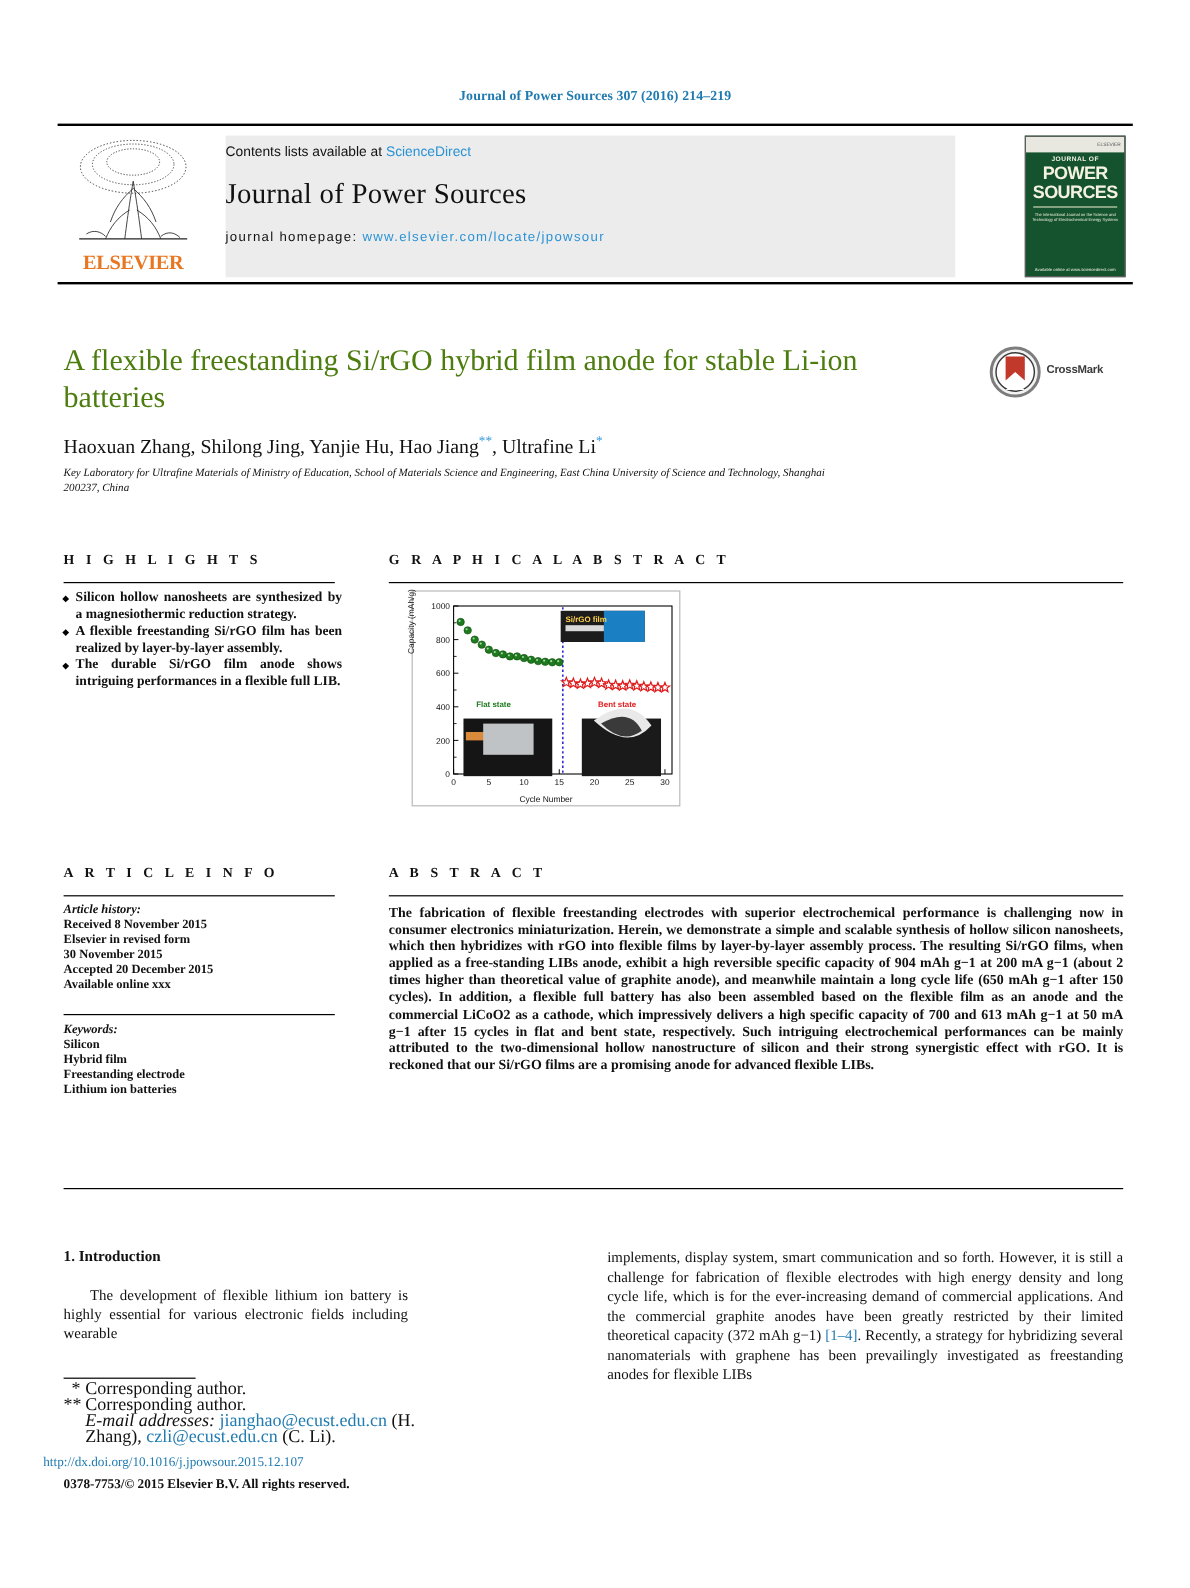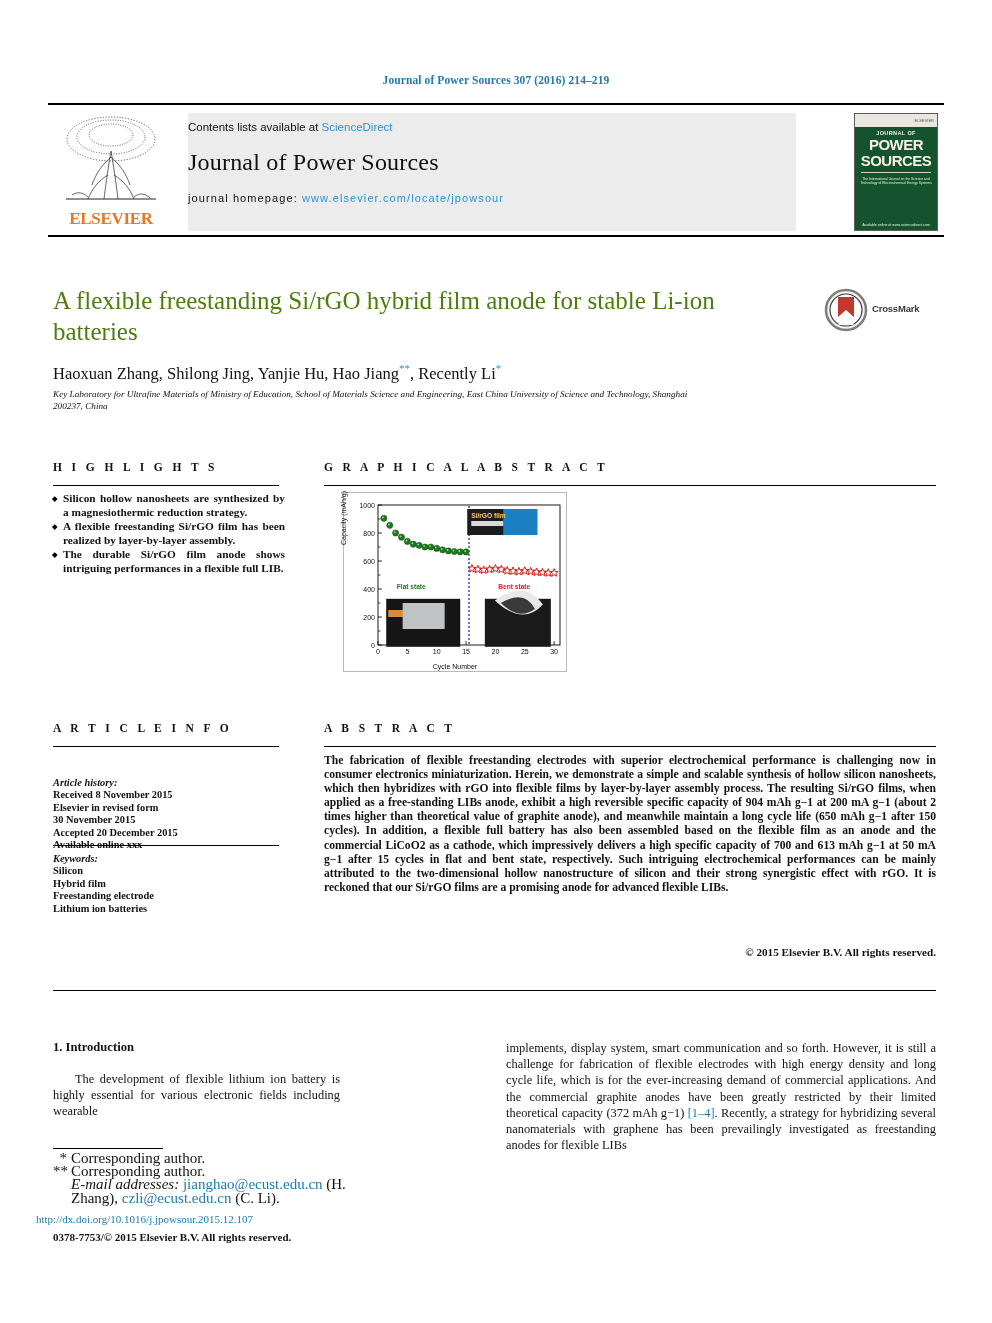--- a/index.html
+++ b/index.html
@@ -284,21 +284,21 @@
   .ai-block {
     position: absolute;
     left: 53px;
     top: 753px;
     width: 232px;
     font-size: 10.4px;
     line-height: 12.4px;
     font-weight: bold;
     color: #111;
   }
-  .ai-block .lbl { font-style: italic; margin-top: 24px; }
+  .ai-block .lbl { font-style: italic; }
   #ai-rule2 { left: 53px; top: 845px; width: 226px; }
   .kw-block {
     position: absolute;
     left: 53px;
     top: 853px;
     width: 232px;
     font-size: 10.4px;
     line-height: 12.4px;
     font-weight: bold;
     color: #111;
@@ -481,21 +481,21 @@
     <svg width="44" height="44" viewBox="0 0 44 44">
       <circle cx="22" cy="22" r="20" fill="#f2f2f2" stroke="#7d7d7d" stroke-width="2.5"></circle>
       <circle cx="22" cy="22" r="16" fill="#ffffff" stroke="#3b3b3b" stroke-width="1.2"></circle>
       <path d="M14 9 h16 v20 l-8 -7 l-8 7 z" fill="#c0392b"></path>
       <path d="M22 30 l8 7 h-16 z" fill="#ffffff"></path>
     </svg>
     <div class="crossmark-label">CrossMark</div>
   </div>
 
   <div class="authors">
-    <span>Haoxuan Zhang, Shilong Jing, Yanjie Hu, Hao Jiang</span><sup>**</sup><span>, Recently Li</span><sup>*</sup>
+    <span>Haoxuan Zhang, Shilong Jing, Yanjie Hu, Hao Jiang</span><sup>**</sup><span>, Ultrafine Li</span><sup>*</sup>
   </div>
 
   <div class="affiliation">Key Laboratory for Ultrafine Materials of Ministry of Education, School of Materials Science and Engineering, East China University of Science and Technology, Shanghai 200237, China</div>
 
   <div class="sect-head" id="highlights-head">H I G H L I G H T S</div>
   <div class="hrule" id="highlights-rule"></div>
   <div class="highlights-list">
     <div class="hl-item">Silicon hollow nanosheets are synthesized by a magnesiothermic reduction strategy.</div>
     <div class="hl-item">A flexible freestanding Si/rGO film has been realized by layer-by-layer assembly.</div>
     <div class="hl-item">The durable Si/rGO film anode shows intriguing performances in a flexible full LIB.</div>
@@ -617,21 +617,20 @@
     <div class="lbl" style="font-style:italic">Keywords:</div>
     <div>Silicon</div>
     <div>Hybrid film</div>
     <div>Freestanding electrode</div>
     <div>Lithium ion batteries</div>
   </div>
 
   <div class="sect-head" id="ab-head">A B S T R A C T</div>
   <div class="hrule" id="ab-rule"></div>
   <div class="abstract">The fabrication of flexible freestanding electrodes with superior electrochemical performance is challenging now in consumer electronics miniaturization. Herein, we demonstrate a simple and scalable synthesis of hollow silicon nanosheets, which then hybridizes with rGO into flexible films by layer-by-layer assembly process. The resulting Si/rGO films, when applied as a free-standing LIBs anode, exhibit a high reversible specific capacity of 904 mAh g−1 at 200 mA g−1 (about 2 times higher than theoretical value of graphite anode), and meanwhile maintain a long cycle life (650 mAh g−1 after 150 cycles). In addition, a flexible full battery has also been assembled based on the flexible film as an anode and the commercial LiCoO2 as a cathode, which impressively delivers a high specific capacity of 700 and 613 mAh g−1 at 50 mA g−1 after 15 cycles in flat and bent state, respectively. Such intriguing electrochemical performances can be mainly attributed to the two-dimensional hollow nanostructure of silicon and their strong synergistic effect with rGO. It is reckoned that our Si/rGO films are a promising anode for advanced flexible LIBs.</div>
-  <div class="copyright">© 2015 Elsevier B.V. All rights reserved.</div>
 
   <div class="hrule" id="bottom-rule"></div>
 
   <div class="col-left">
     <div class="sec-title">1. Introduction</div>
     <p class="body-p indent">The development of flexible lithium ion battery is highly essential for various electronic fields including wearable</p>
   </div>
 
   <div class="col-right">
     <p class="body-p"><span>implements, display system, smart communication and so forth. However, it is still a challenge for fabrication of flexible electrodes with high energy density and long cycle life, which is for the ever-increasing demand of commercial applications. And the commercial graphite anodes have been greatly restricted by their limited theoretical capacity (372 mAh g−1) </span><span class="ref-link">[1–4]</span><span>. Recently, a strategy for hybridizing several nanomaterials with graphene has been prevailingly investigated as freestanding anodes for flexible LIBs</span></p>

